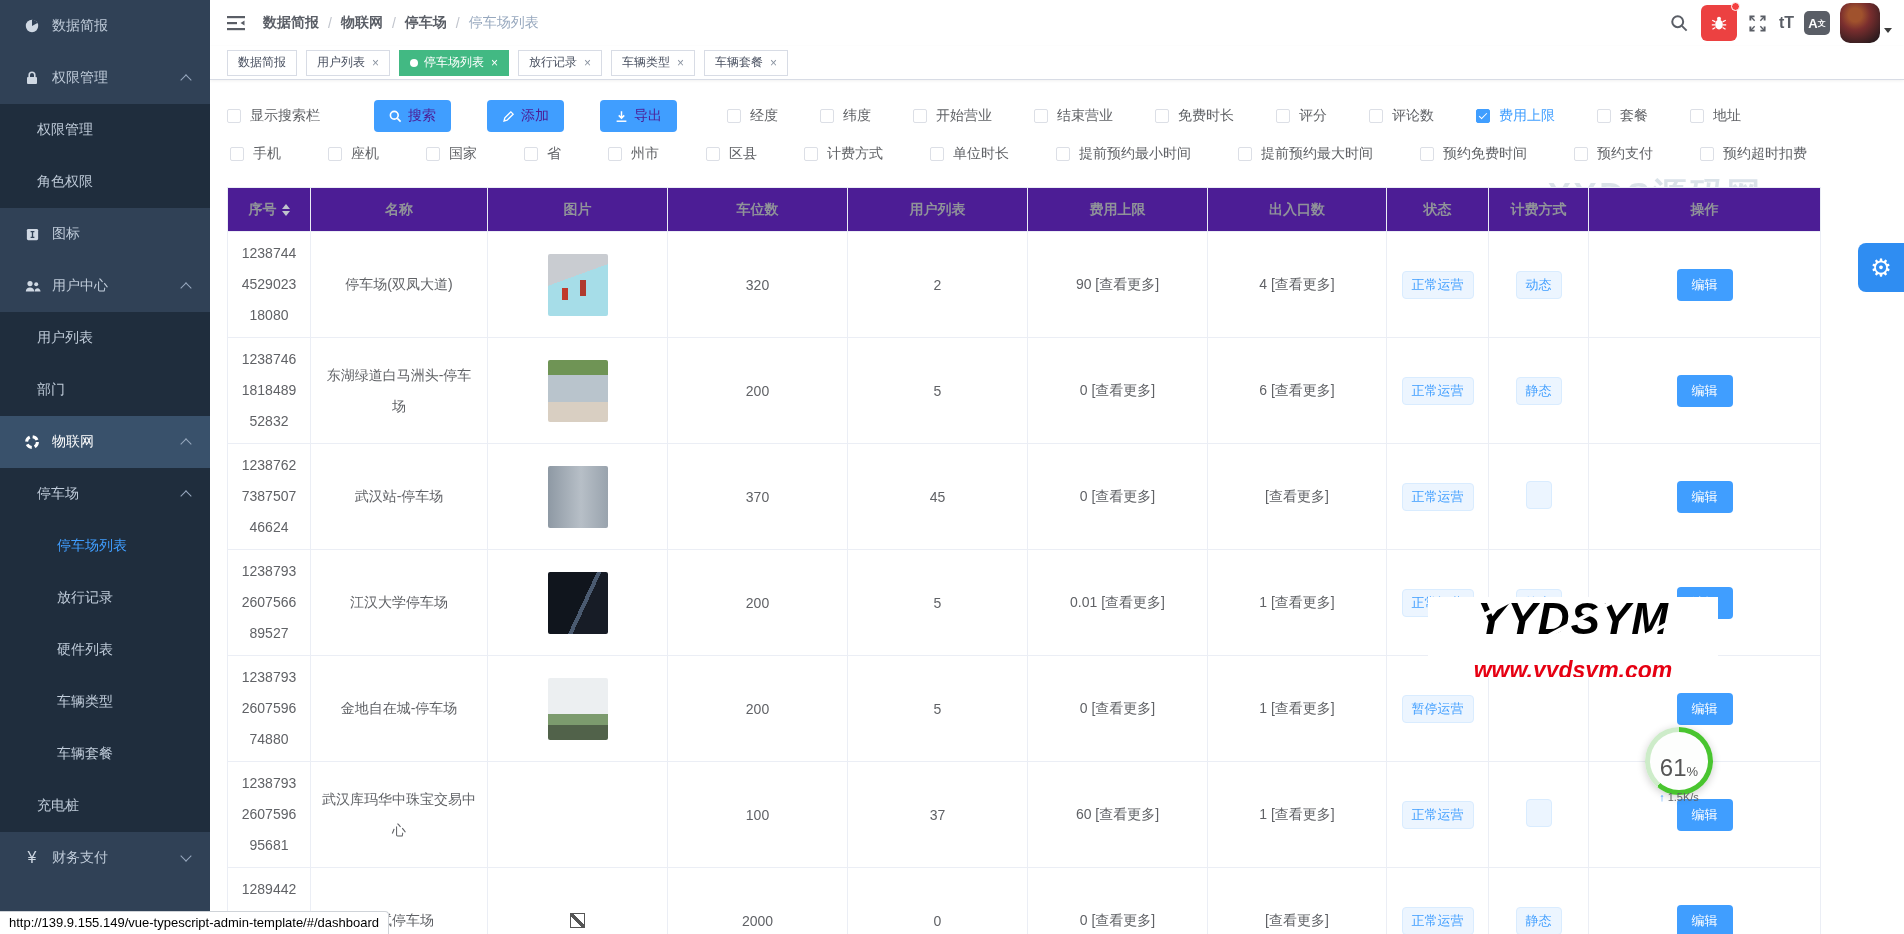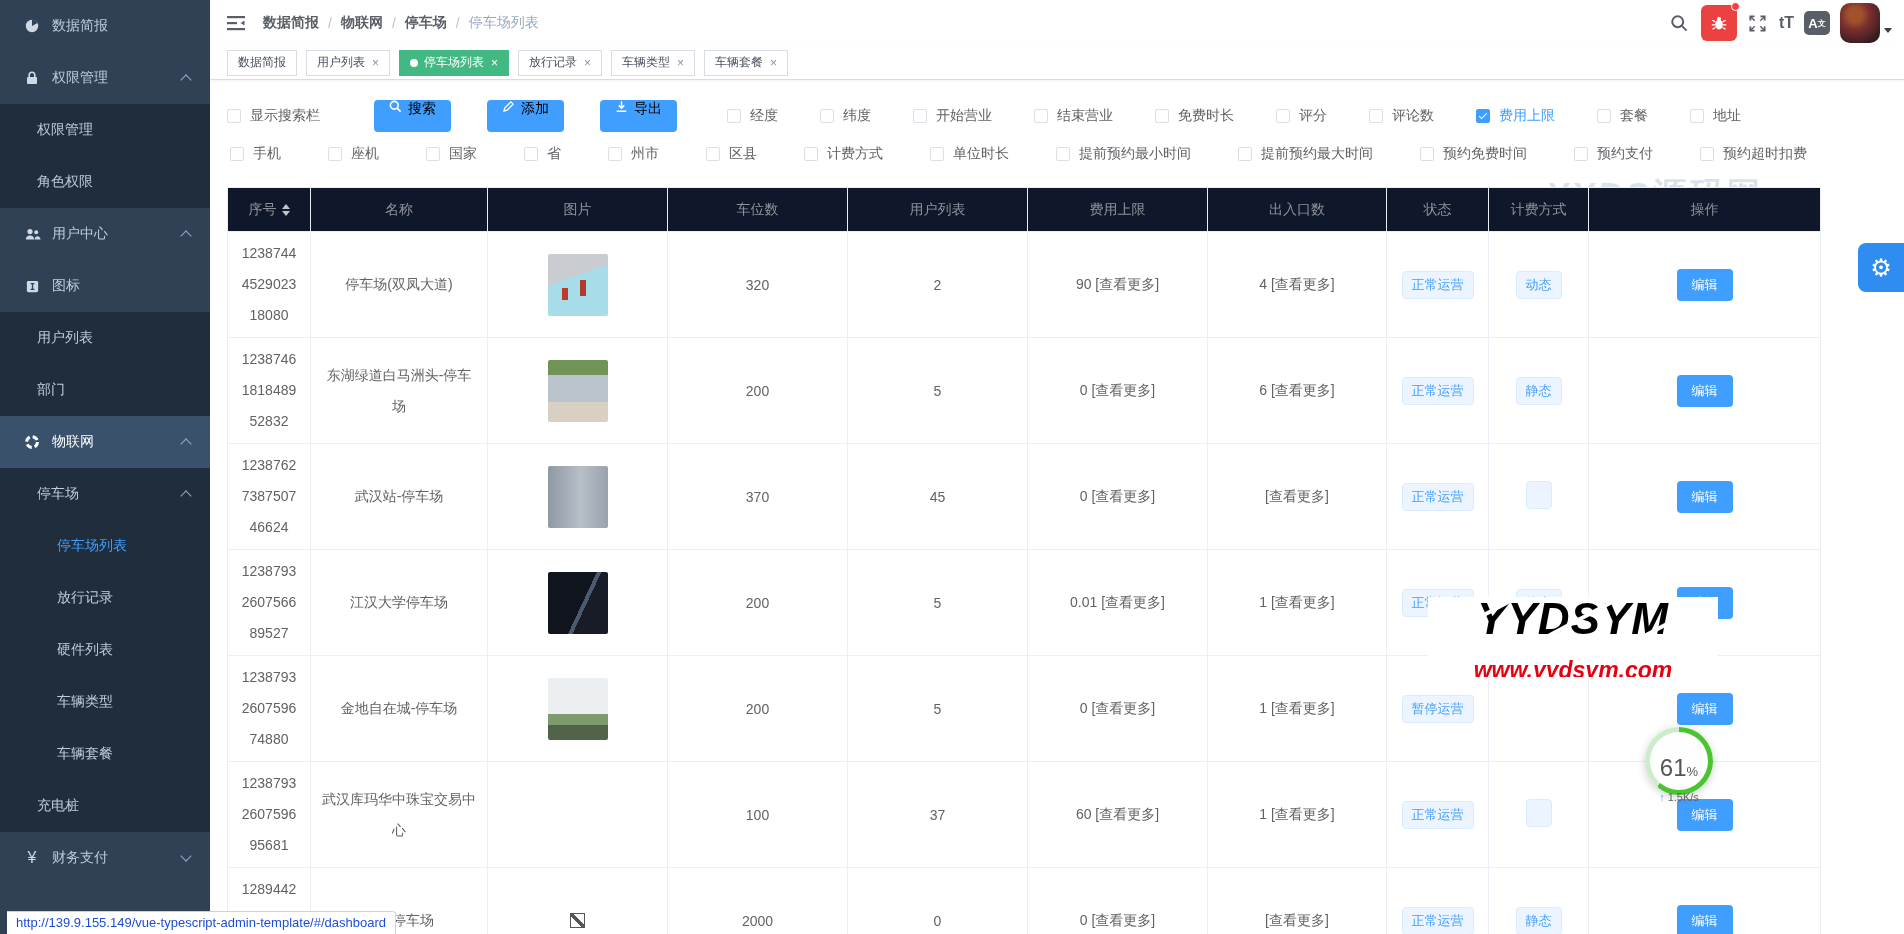--- a/index.html
+++ b/index.html
@@ -51,28 +51,28 @@
   
   .content { position:relative; padding:20px 0 0 17px; }
   .frow { position:relative; z-index:2; display:flex; align-items:center; }
   .frow.r1 { height:32px; gap:42px; }
   .frow.r2 { height:32px; margin-top:6px; gap:47px; padding-left:3px; }
   .ck { display:inline-flex; align-items:center; gap:9px; font-size:14px; color:#606266; cursor:pointer; white-space:nowrap; }
   .ckbox { width:14px; height:14px; border:1px solid #dcdfe6; border-radius:2px; background:#fff; position:relative; flex:0 0 auto; }
   .ck.checked .ckbox { background:#409eff; border-color:#409eff; }
   .ck.checked .ckbox::after { content:""; position:absolute; left:4px; top:1px; width:3px; height:7px; border-right:1.5px solid #fff; border-bottom:1.5px solid #fff; transform:rotate(45deg); }
   .ck.checked .cklabel { color:#409eff; }
-  .btn { height:32px; padding:0 15px; background:#409eff; border:none; border-radius:4px; color:#000000; font-size:14px; display:inline-flex; gap:6px; cursor:pointer; }
+  .btn { height:32px; padding:0 15px; background:#409eff; border:none; border-radius:4px; color:#4c1d95; font-size:14px; display:inline-flex; align-items:center; gap:6px; cursor:pointer; }
   .btn .bicon { font-size:14px; display:inline-flex; }
   .btn-group { display:flex; gap:36px; margin:0 8px 0 12px; }
 
   
   table.grid { border-collapse:collapse; table-layout:fixed; width:1593px; margin-top:17px; position:relative; z-index:1; background:#fff; }
   .grid th, .grid td { border:1px solid #ebeef5; text-align:center; vertical-align:middle; font-size:14px; padding:6px 10px; }
-  .grid th { height:44px; color:#909399; font-weight:normal; background:#0f172a; }
+  .grid th { height:44px; color:#909399; font-weight:bold; background:#4c1d95; }
   .grid td { height:89px; color:#606266; }
   .idcell { word-break:break-all; line-height:31px; }
   .namecell { line-height:31px; }
   .linkcell { color:#409eff; cursor:pointer; }
   .sortbox { display:inline-flex; flex-direction:column; gap:2px; margin-left:5px; vertical-align:middle; cursor:pointer; }
   .sortbox i { width:0; height:0; border-left:4px solid transparent; border-right:4px solid transparent; display:block; }
   .sort-up { border-bottom:5px solid #c0c4cc; }
   .sort-down { border-top:5px solid #c0c4cc; }
   .etag { display:inline-block; min-width:26px; height:28px; line-height:26px; padding:0 9px; background:#ecf5ff; border:1px solid #d9ecff; border-radius:4px; color:#409eff; font-size:13px; }
   .ebtn { display:inline-block; min-width:52px; padding:7px 15px; background:#409eff; border-radius:4px; color:#fff; font-size:13px; border:none; cursor:pointer; }
@@ -93,21 +93,21 @@
   .wm-title { font-size:44px; line-height:44px; font-weight:900; font-style:italic; color:#000; letter-spacing:1px; position:relative; }
   .wm-badge .slash { position:absolute; width:120px; height:4px; background:#fff; transform:rotate(-28deg); z-index:51; }
   .s1 { left:-8px; top:18px; } .s2 { left:92px; top:20px; } .s3 { left:192px; top:18px; }
   .wm-url { font-size:23px; font-weight:bold; font-style:italic; color:#e60012; margin-top:16px; }
   .speed-circle { position:absolute; left:1645px; top:727px; width:68px; height:68px; border-radius:50%; background:conic-gradient(#49c52f 0 220deg,#cdecc9 220deg 360deg); box-shadow:0 2px 8px rgba(0,0,0,.2); z-index:60; }
   .speed-inner { position:absolute; inset:5px; border-radius:50%; background:#fdfefd; display:flex; flex-direction:column; align-items:center; justify-content:center; }
   .pct { font-size:24px; color:#555; line-height:22px;margin-top:38px; }
   .pct .pct-sign { font-size:13px; }
   .spd { font-size:11px; color:#606266; margin-top:8px; }
   .spd .arrow { color:#409eff; }
-  .status-bubble { position:absolute; left:7px; bottom:0; height:23px; line-height:21px; padding:0 9px; background:#fff; border:1px solid #cfd3d8; border-left:none; border-bottom:none; border-radius:0 4px 0 0; font-size:13px; color:#1d4ed8; z-index:80; white-space:nowrap; }
+  .status-bubble { position:absolute; left:0; bottom:0; height:23px; line-height:21px; padding:0 9px; background:#fff; border:1px solid #cfd3d8; border-left:none; border-bottom:none; border-radius:0 4px 0 0; font-size:13px; color:#000000; z-index:80; white-space:nowrap; }
 </style>
 </head>
 <body>
 
 <div class="app">
 
   <aside class="sidebar">
     <div class="m l0">
       <span class="mi">
         <svg width="16" height="16" viewBox="0 0 16 16">
@@ -125,41 +125,41 @@
           </svg>
       </span>
       <span class="ml">权限管理</span>
       <span class="caret up"></span>
     </div>
     <div class="m l1">
       <span class="ml">权限管理</span>
     </div>
     <div class="m l1">
       <span class="ml">角色权限</span>
+    </div>
+    <div class="m l0">
+      <span class="mi">
+        <svg width="15" height="15" viewBox="0 0 16 16">
+            <rect x="2" y="2" width="12" height="12" rx="1.5" fill="#cfd8e3"></rect>
+            <path d="M6 5h4M8 5v6M6 11h4" stroke="#304156" stroke-width="1.4" fill="none"></path>
+          </svg>
+      </span>
+      <span class="ml">图标</span>
     </div>
     <div class="m l0">
       <span class="mi">
         <svg width="17" height="16" viewBox="0 0 17 16">
             <circle cx="6" cy="5.6" r="2.6" fill="#cfd8e3"></circle>
             <path d="M1.8 13.5c0-2.5 1.9-4 4.2-4s4.2 1.5 4.2 4z" fill="#cfd8e3"></path>
             <circle cx="12.2" cy="6.2" r="2" fill="#cfd8e3"></circle>
             <path d="M10.6 13.5c.2-2 1.3-3.2 3-3.2 1.5 0 2.8 1.3 3 3.2z" fill="#cfd8e3"></path>
           </svg>
       </span>
       <span class="ml">用户中心</span>
       <span class="caret up"></span>
-    </div>
-    <div class="m l0">
-      <span class="mi">
-        <svg width="15" height="15" viewBox="0 0 16 16">
-            <rect x="2" y="2" width="12" height="12" rx="1.5" fill="#cfd8e3"></rect>
-            <path d="M6 5h4M8 5v6M6 11h4" stroke="#304156" stroke-width="1.4" fill="none"></path>
-          </svg>
-      </span>
-      <span class="ml">图标</span>
     </div>
     <div class="m l1">
       <span class="ml">用户列表</span>
     </div>
     <div class="m l1">
       <span class="ml">部门</span>
     </div>
     <div class="m l0 hl">
       <span class="mi">
         <svg width="16" height="16" viewBox="0 0 16 16">

